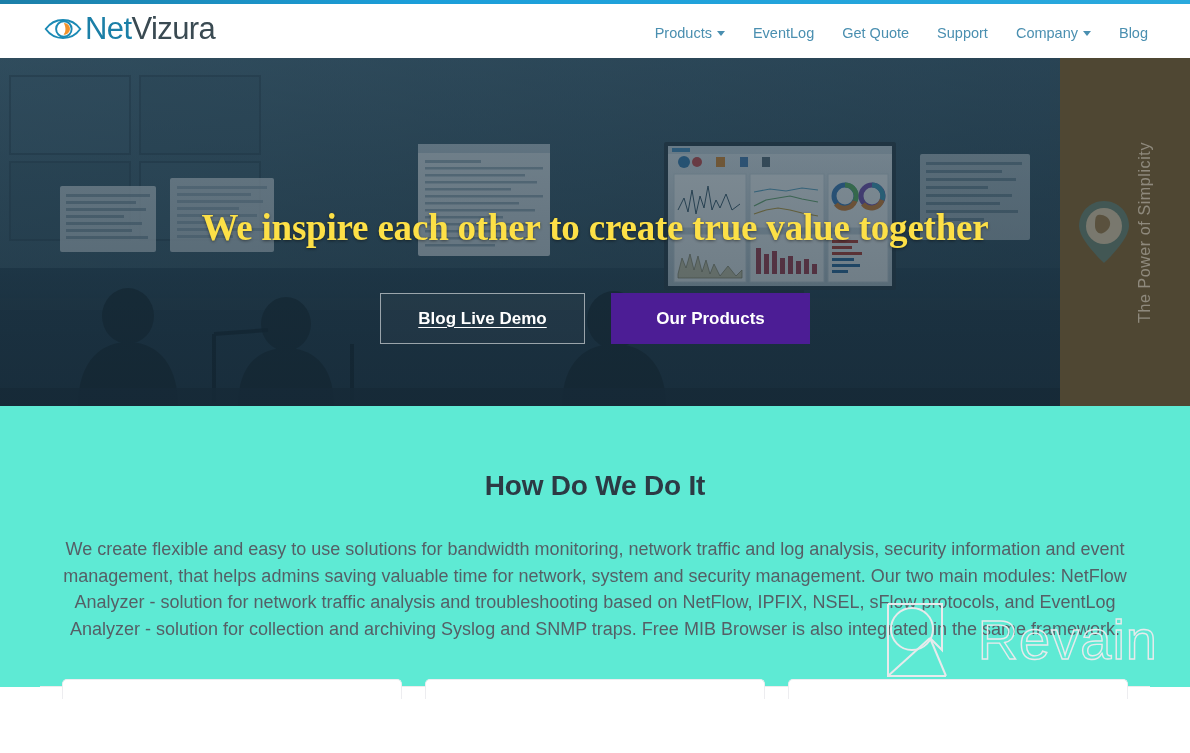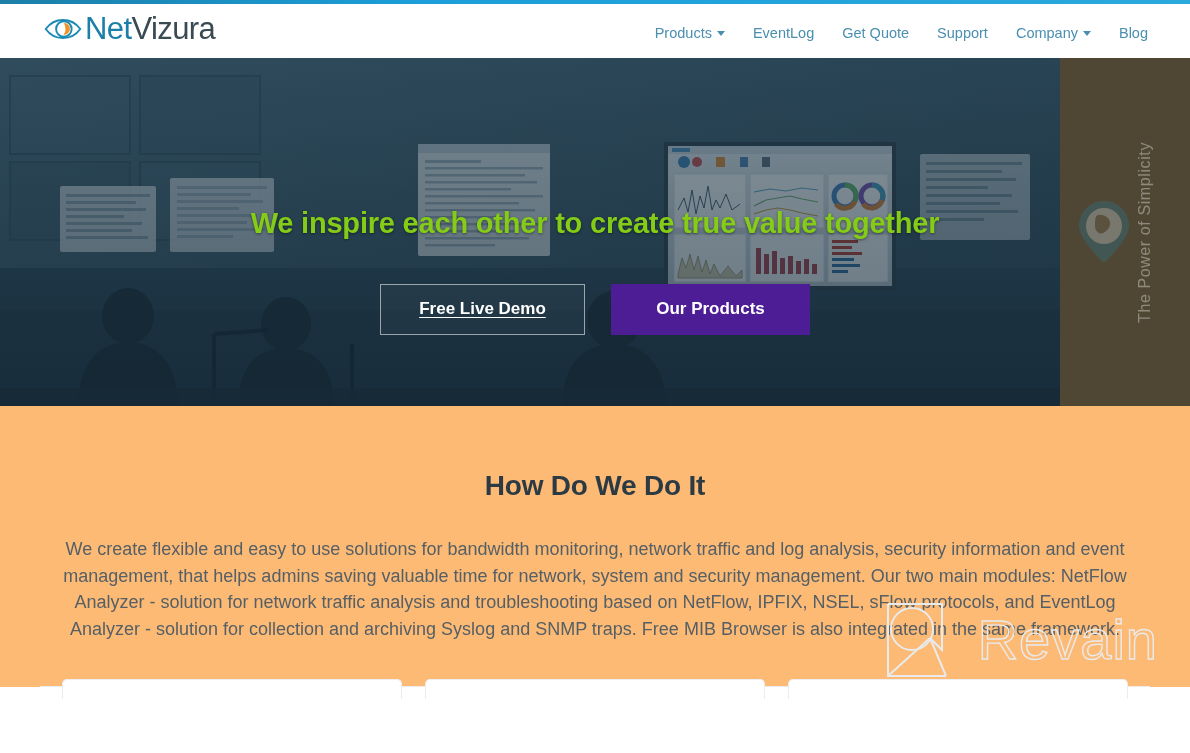--- a/index.html
+++ b/index.html
@@ -98,27 +98,28 @@
   .hero-content {
     position: absolute;
     inset: 0;
     display: flex;
     flex-direction: column;
     align-items: center;
     justify-content: flex-start;
     padding-top: 148px;
   }
   .hero-title {
-    color: #84cc16;
-    font-size: 29px;
+    color: #fde047;
+    font-size: 37px;
     font-weight: bold;
     letter-spacing: -0.2px;
     text-align: center;
     text-shadow: 0 1px 3px rgba(0,0,0,0.45);
     line-height: 1.2;
+    font-family: Liberation Serif, serif;
   }
   .hero-buttons {
     margin-top: 43px;
     display: flex;
     align-items: center;
     gap: 26px;
   }
   .btn {
     height: 51px;
     display: flex;
@@ -168,21 +169,21 @@
     left: 16px;
     top: 50%;
     transform: translateY(-50%);
     width: 56px;
     height: 66px;
     opacity: 0.40;
   }
 
   
   .main {
-    background: #fdba74;
+    background: #5eead4;
     padding-top: 64px;
     position: relative;
   }
   .section-title {
     text-align: center;
     font-size: 28px;
     font-weight: bold;
     color: #2c3a44;
     letter-spacing: -0.2px;
   }
@@ -449,21 +450,21 @@
 
     <rect x="0" y="330" width="1060" height="18" fill="#1a2c38" opacity="0.85"></rect>
   </svg>
 
   <div class="hero-tint"></div>
 
   <div class="hero-content">
     <h1 class="hero-title">We inspire each other to create true value together</h1>
     <div class="hero-buttons">
       <div class="btn btn-ghost">
-        <span>Free Live Demo</span>
+        <span>Blog Live Demo</span>
       </div>
       <div class="btn btn-primary">
         <span>Our Products</span>
       </div>
     </div>
   </div>
 
   <div class="side-panel">
     <svg class="side-pin" viewBox="0 0 56 66">
       <path d="M28 2 C14 2, 3 13, 3 27 C3 41, 28 64, 28 64 C28 64, 53 41, 53 27 C53 13, 42 2, 28 2 Z" fill="#2f6f86"></path>

